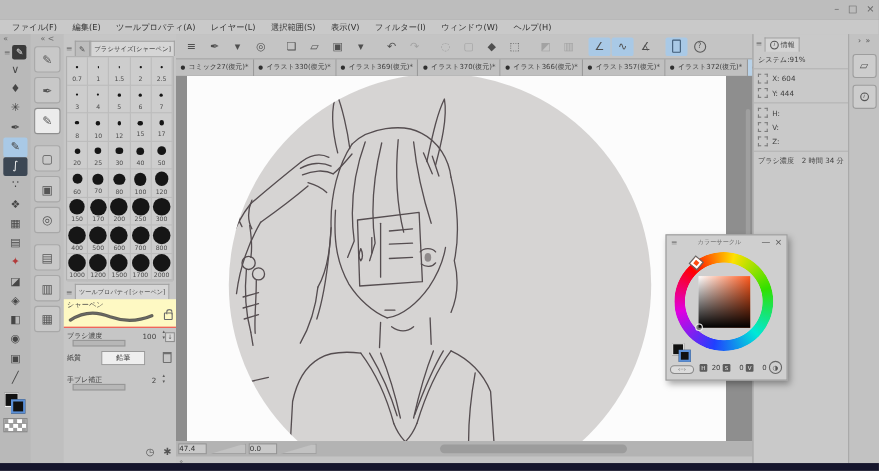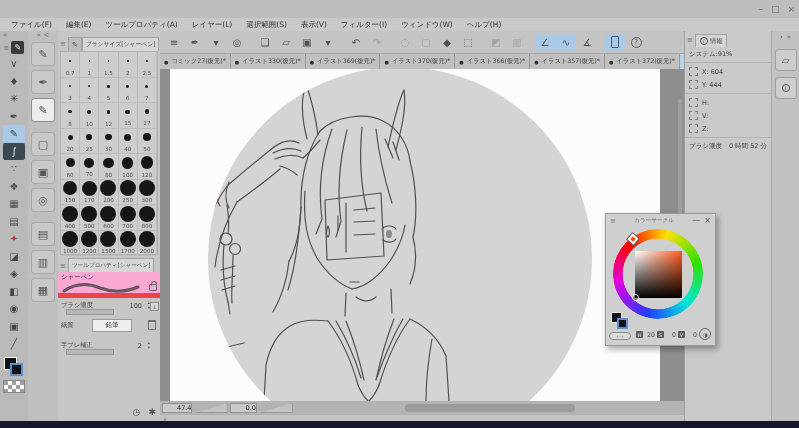--- a/index.html
+++ b/index.html
@@ -91,21 +91,21 @@
   .bs-cell { border-right:1px solid #bcbcbc; border-bottom:1px solid #bcbcbc;
     display:flex; flex-direction:column; align-items:center; justify-content:flex-end; padding-bottom:1px; }
   .bs-dot { border-radius:50%; background:#161616; margin:auto; }
   .bs-label { font-size:5.6px; color:#4a4a4a; line-height:6px; }
 
   
   #toolprop { position:absolute; left:0; top:226px; width:102px; height:164px; }
   #tp-header { display:flex; align-items:flex-end; height:15px; }
   #tp-header .grip { font-size:7px; color:#6f6f6f; margin:0 2px 2px 2px; }
   #tp-title { font-size:5.6px; }
-  #tp-sub { position:relative; height:26px; border-bottom:5px solid #ef4444; background:#f9a8d4; }
+  #tp-sub { position:relative; height:26px; border-bottom:1px solid #ef4444; background:#fef9c3; }
   #tp-subname { position:absolute; left:3px; top:1px; font-size:6.5px; color:#3e3e3e; }
   #tp-stroke { position:absolute; left:4px; top:9px; width:78px; height:14px; }
   #tp-lock { position:absolute; right:3px; top:12px; width:8px; height:7px; border:1px solid #6a6a6a;
     border-radius:1px; }
   #tp-lock::before { content:""; position:absolute; left:1px; top:-4px; width:4px; height:4px;
     border:1px solid #6a6a6a; border-bottom:none; border-radius:3px 3px 0 0; }
   .tp-row { position:relative; height:20px; padding:2px 3px 0 3px; }
   .tp-label { font-size:6.3px; color:#3e3e3e; }
   .tp-slider { position:absolute; left:8px; top:11px; width:48px; height:6px; background:#b7b7b7;
     border:1px solid #979797; }
@@ -125,21 +125,21 @@
 
   
   #viewport { position:absolute; left:160px; top:38px; width:524px; height:332px; background:#8e8e8e; overflow:hidden; }
   #page { position:absolute; left:10px; top:0; width:490px; height:332px; background:#fcfcfc; }
   #vscroll { position:absolute; right:2px; top:30px; width:4px; height:200px; background:#9f9f9f; border-radius:2px; }
 
   
   #statusrow { position:absolute; left:160px; top:370px; width:524px; height:14px; background:#b3b3b3;
     display:flex; align-items:center; gap:2px; padding:0 2px; }
   .zoom-box { min-width:26px; height:10px; background:#c9c9c9; border:1px solid #929292;
-    font-size:6.5px; display:flex; align-items:center; padding-left:14px; color:#333; }
+    font-size:6.5px; display:flex; align-items:center; padding-left:0; color:#333; }
   .ramp { width:34px; height:10px; background:#c2c2c2; border:1px solid #9a9a9a;
     clip-path:polygon(0 100%, 100% 0, 100% 100%, 0 100%); }
   #hscroll { margin-left:110px; width:170px; height:8px; background:#9c9c9c; border-radius:4px; }
   #collapse-btn { position:absolute; left:163px; top:385px; font-size:7px; color:#777;
     transform:rotate(90deg); }
 
   
   #infopanel { position:absolute; left:684px; top:0; width:87px; height:390px; background:#c9c9c9;
     border-left:1px solid #a0a0a0; }
   #info-tabrow { display:flex; align-items:flex-end; height:16px; padding-left:2px; gap:2px; }
@@ -657,21 +657,21 @@
           <span class="dotted-ic"></span>
           <span>V:</span>
         </div>
         <div class="info-xy">
           <span class="dotted-ic"></span>
           <span>Z:</span>
         </div>
       </div>
     <div id="worktime">
       <span>ブラシ濃度</span>
-      <span>0 時間 52 分</span>
+      <span>2 時間 34 分</span>
     </div>
   </div>
 
   <div id="rightstrip">
     <div id="rs-arrows">
       <span>›</span>
       <span>»</span>
     </div>
     <div class="rs-btn">▱</div>
     <div class="rs-btn">

